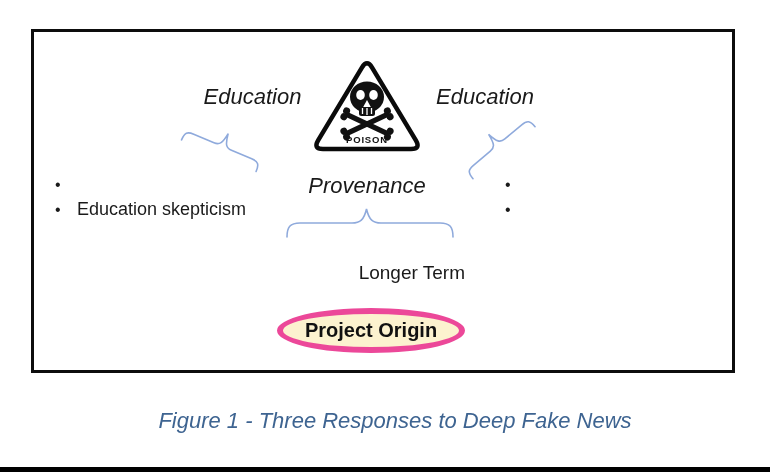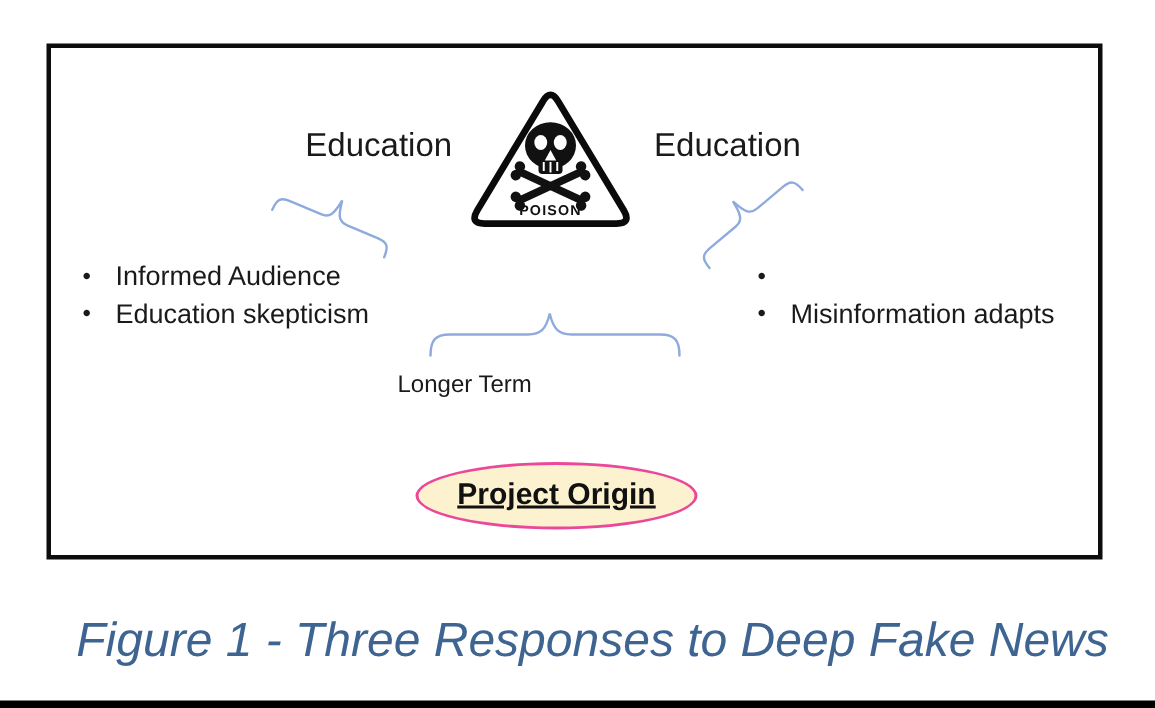--- a/index.html
+++ b/index.html
@@ -24,20 +24,21 @@
     left: 0; top: 0;
     width: 770px; height: 472px;
     pointer-events: none;
   }
   .label {
     position: absolute;
     font-size: 22px;
     text-align: center;
     white-space: nowrap;
     color: #1a1a1a;
+    font-style: italic;
   }
   .label-education { left: 180px; top: 84px; width: 145px; }
   .label-detection { left: 410px; top: 84px; width: 150px; }
   .label-provenance { left: 293px; top: 173px; width: 148px; }
   ul.point-list {
     position: absolute;
     list-style: none;
     margin: 0; padding: 0;
     font-size: 18px;
     line-height: 25px;
@@ -46,51 +47,50 @@
   .list-education { left: 55px; top: 172px; }
   .list-detection { left: 505px; top: 172px; }
   ul.point-list li { display: flex; }
   ul.point-list .bullet {
     width: 22px;
     flex: 0 0 22px;
     font-size: 16px;
   }
   .outcome-block {
     position: absolute;
-    left: 265px; top: 243px;
+    left: 265px; top: 259px;
     width: 200px;
-    text-align: left;
-    font-size: 16px;
+    text-align: right;
+    font-size: 19px;
     line-height: 28px;
     white-space: nowrap;
   }
   .origin-ellipse {
     position: absolute;
     left: 277px; top: 308px;
     width: 188px; height: 45px;
     background: #fcf2cf;
-    border: 2px solid #ec4899;
+    border: 6px solid #ec4899;
     border-radius: 50%;
     display: flex;
     align-items: center;
     justify-content: center;
     font-size: 20px;
     font-weight: bold;
     color: #111111;
     box-sizing: border-box;
     white-space: nowrap;
-    text-decoration: underline;
   }
   .caption {
     position: absolute;
     left: 20px; top: 408px;
     width: 750px;
     text-align: center;
     font-style: italic;
-    font-size: 32px;
+    font-size: 22px;
     color: #3e6491;
     white-space: nowrap;
   }
   .bottom-rule {
     position: absolute;
     left: 0; top: 467px;
     width: 770px; height: 5px;
     background: #000000;
   }
 </style>
@@ -132,39 +132,38 @@
 
     <g fill="none" stroke="#8faadc" stroke-width="1.6" stroke-linecap="round">
       <path transform="translate(187,127) rotate(23)" d="M0,14 C0,6 2,4 9,4 L31,4 C37,4 39,1 40.5,-10 C42,1 44,4 50,4 L72,4 C79,4 81,6 81,14"></path>
       <path transform="translate(464,168) rotate(-40)" d="M0,14 C0,6 2,4 9,4 L31,4 C37,4 39,1 40.5,-10 C42,1 44,4 50,4 L72,4 C79,4 81,6 81,14"></path>
       <path d="M287,237 C287,227 290,223 300,223 L352,223 C360,223 364,220 366.5,209 C369,220 373,223 381,223 L440,223 C450,223 453,227 453,237"></path>
     </g>
   </svg>
 
   <div class="label label-education">Education</div>
   <div class="label label-detection">Education</div>
+  <div class="label label-provenance">Provenance</div>
 
   <ul class="point-list list-education">
     <li>
       <span class="bullet">•</span>
-      <span>Informed Audience</span>
     </li>
     <li>
       <span class="bullet">•</span>
       <span>Education skepticism</span>
     </li>
   </ul>
 
   <ul class="point-list list-detection">
     <li>
       <span class="bullet">•</span>
     </li>
     <li>
       <span class="bullet">•</span>
-      <span>Misinformation adapts</span>
     </li>
   </ul>
 
   <div class="outcome-block">
     <div>Longer Term</div>
   </div>
 
   <div class="origin-ellipse">
     <span>Project Origin</span>
   </div>

